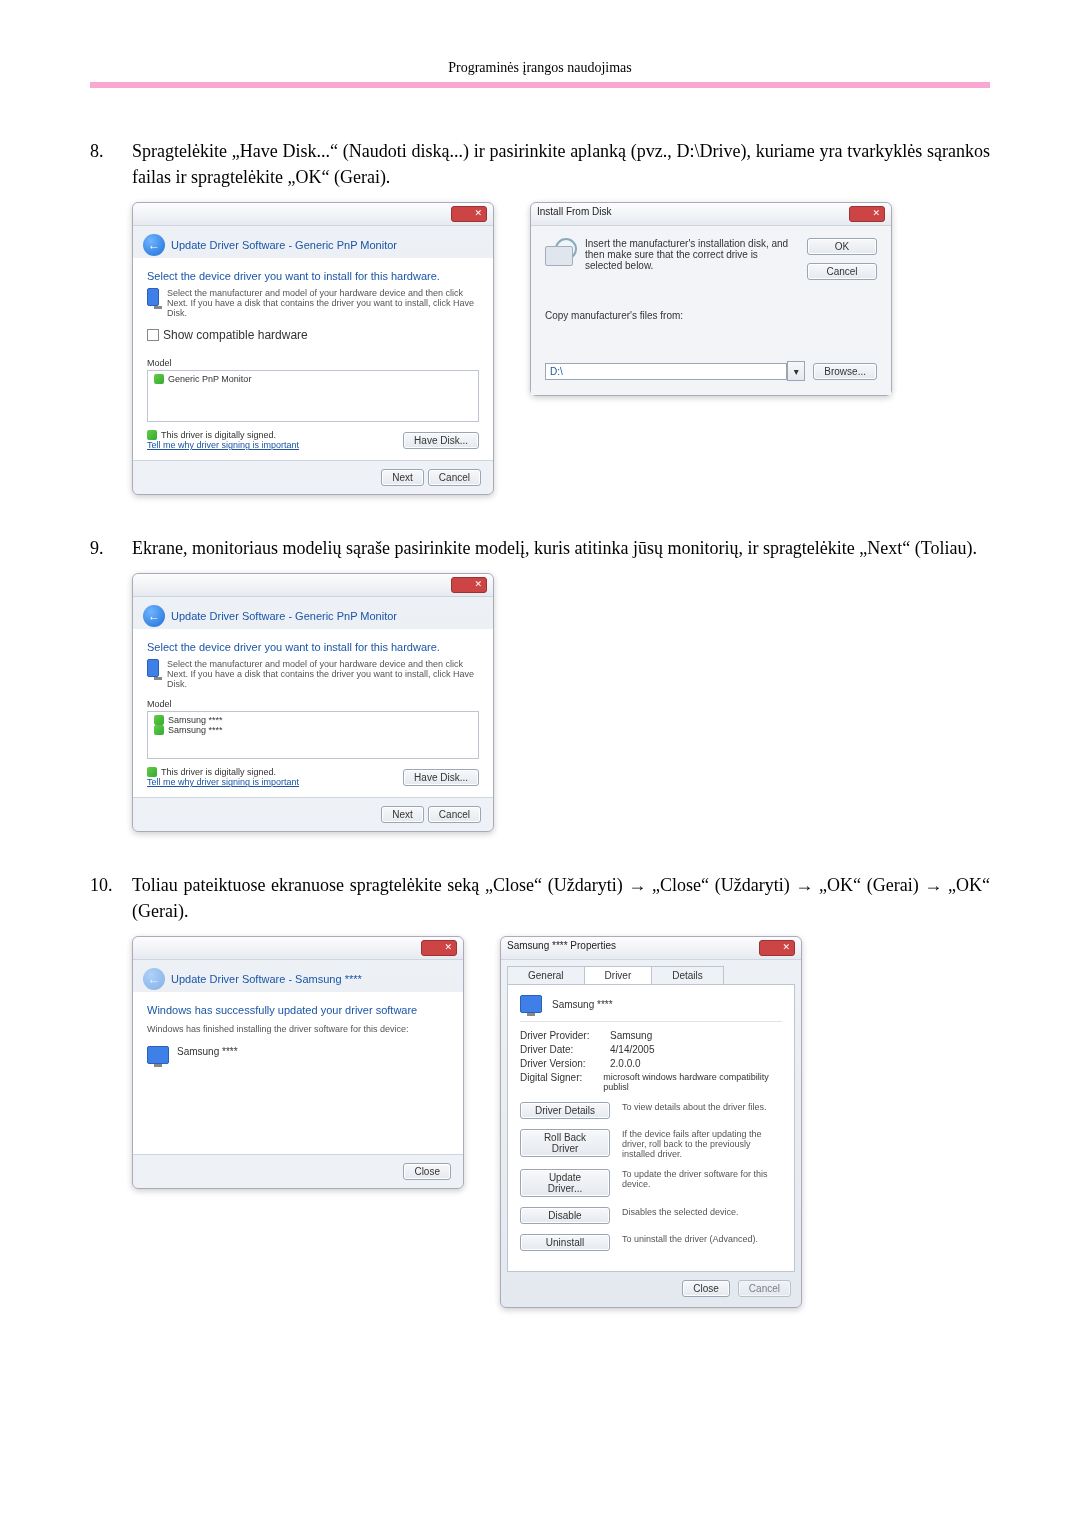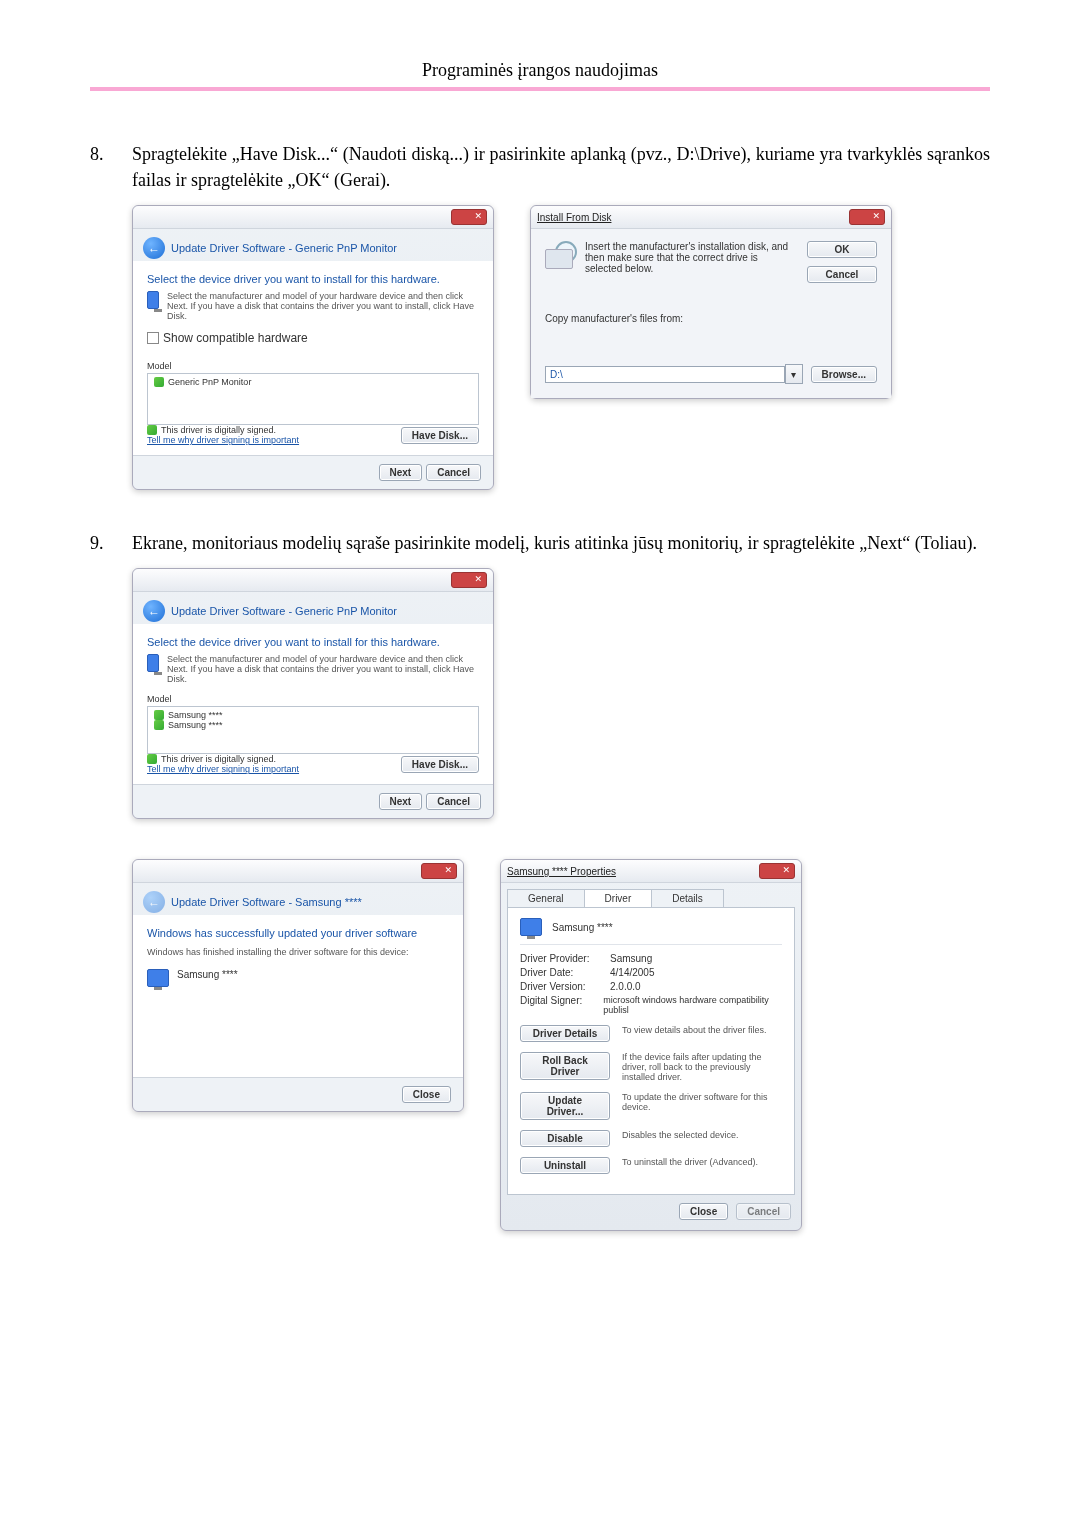--- a/index.html
+++ b/index.html
@@ -9,23 +9,23 @@
     font-family: "Times New Roman", serif;
     color: #000;
     width: 1080px;
   }
   .page {
     padding: 60px 90px 60px 90px;
     box-sizing: border-box;
   }
   .header {
     text-align: center;
-    font-size: 18px;
+    font-size: 14px;
     padding-bottom: 6px;
-    border-bottom: 4px solid #f9a8d4;
+    border-bottom: 6px solid #f9a8d4;
     margin-bottom: 50px;
   }
   .step-row {
     display: flex;
     align-items: flex-start;
     margin-bottom: 12px;
     font-size: 18px;
     line-height: 1.45;
   }
   .step-num {
@@ -49,29 +49,27 @@
     border: 1px solid #aab;
     border-radius: 6px;
     font-family: "Segoe UI", sans-serif;
     font-size: 10px;
     color: #333;
     box-shadow: 0 2px 6px rgba(0,0,0,.2);
     position: relative;
   }
   .dlg-titlebar {
     display: flex;
-    align-items: center;
     justify-content: space-between;
     padding: 3px 6px;
     background: linear-gradient(#fdfdfe, #e6eaf0);
     border-bottom: 1px solid #cfd5dd;
     border-radius: 6px 6px 0 0;
     font-size: 10px;
     color: #222;
-    text-decoration: underline;
   }
   .winctl {
     width: 34px; height: 14px;
     background: #c44;
     border: 1px solid #933;
     border-radius: 3px;
     position: relative;
   }
   .winctl::after{
     content:"✕";
@@ -117,29 +115,28 @@
     position:relative;   border-radius:2px;
   }
   .mon-icon::after{content:"";position:absolute;bottom:-4px;left:6px;width:8px;height:3px;background:#888;}
   .list-box{
     background:#fff;border:1px solid #bcc5d0;height:44px;
     font-size:9px;padding:3px 6px;color:#333;
   }
   .row-item{display:flex;align-items:center;gap:4px;}
   .shield-icon{width:10px;height:10px;border-radius:2px;
     background:linear-gradient(135deg,#6c4,#3a3);}
-  .signed-row{display:flex;align-items:center;justify-content:space-between;gap:16px;}
+  .signed-row{display:flex;align-items:center;justify-content:space-between;margin-top:8px;gap:16px;}
   .signed-left{display:flex;flex-direction:column;font-size:9px;}
   .signed-left .link{color:#1a55a8;text-decoration:underline;}
   .btn{
     background:linear-gradient(#f7f8fa,#e5e9ef);
     border:1px solid #9aa6b5;border-radius:3px;
     font-size:10px;padding:2px 10px;color:#333;
     box-shadow:inset 0 0 0 1px #fff;
-    font-weight:bold;
   }
   .check{display:flex;align-items:center;gap:4px;font-size:12px;color:#333;margin:8px 0 16px 0;}
   .check .box{width:10px;height:10px;border:1px solid #888;background:#fff;}
   .btnrow{
     display:flex;gap:4px;justify-content:flex-end;
     padding:8px 12px;background:#eef2f6;border-top:1px solid #cfd5dd;
     border-radius:0 0 6px 6px;
   }
 
   
@@ -303,20 +300,24 @@
           <button class="btn">Have Disk...</button>
         </div>
       </div>
       <div class="btnrow">
         <button class="btn">Next</button>
         <button class="btn">Cancel</button>
       </div>
     </div>
   </div>
 
+  <div class="step-row">
+    <div class="step-num">10.</div>
+    <div class="step-text">Toliau pateiktuose ekranuose spragtelėkite seką „Close“ (Uždaryti)  →  „Close“ (Uždaryti)  → „OK“ (Gerai)  →  „OK“ (Gerai).</div>
+  </div>
 
   <div class="shots">
 
     <div class="dialog" style="width:330px;">
       <div class="dlg-titlebar">
         <span></span>
         <span class="winctl"></span>
       </div>
       <div class="dlg-breadcrumb">
         <span class="back-circle" style="opacity:.5;">←</span>

